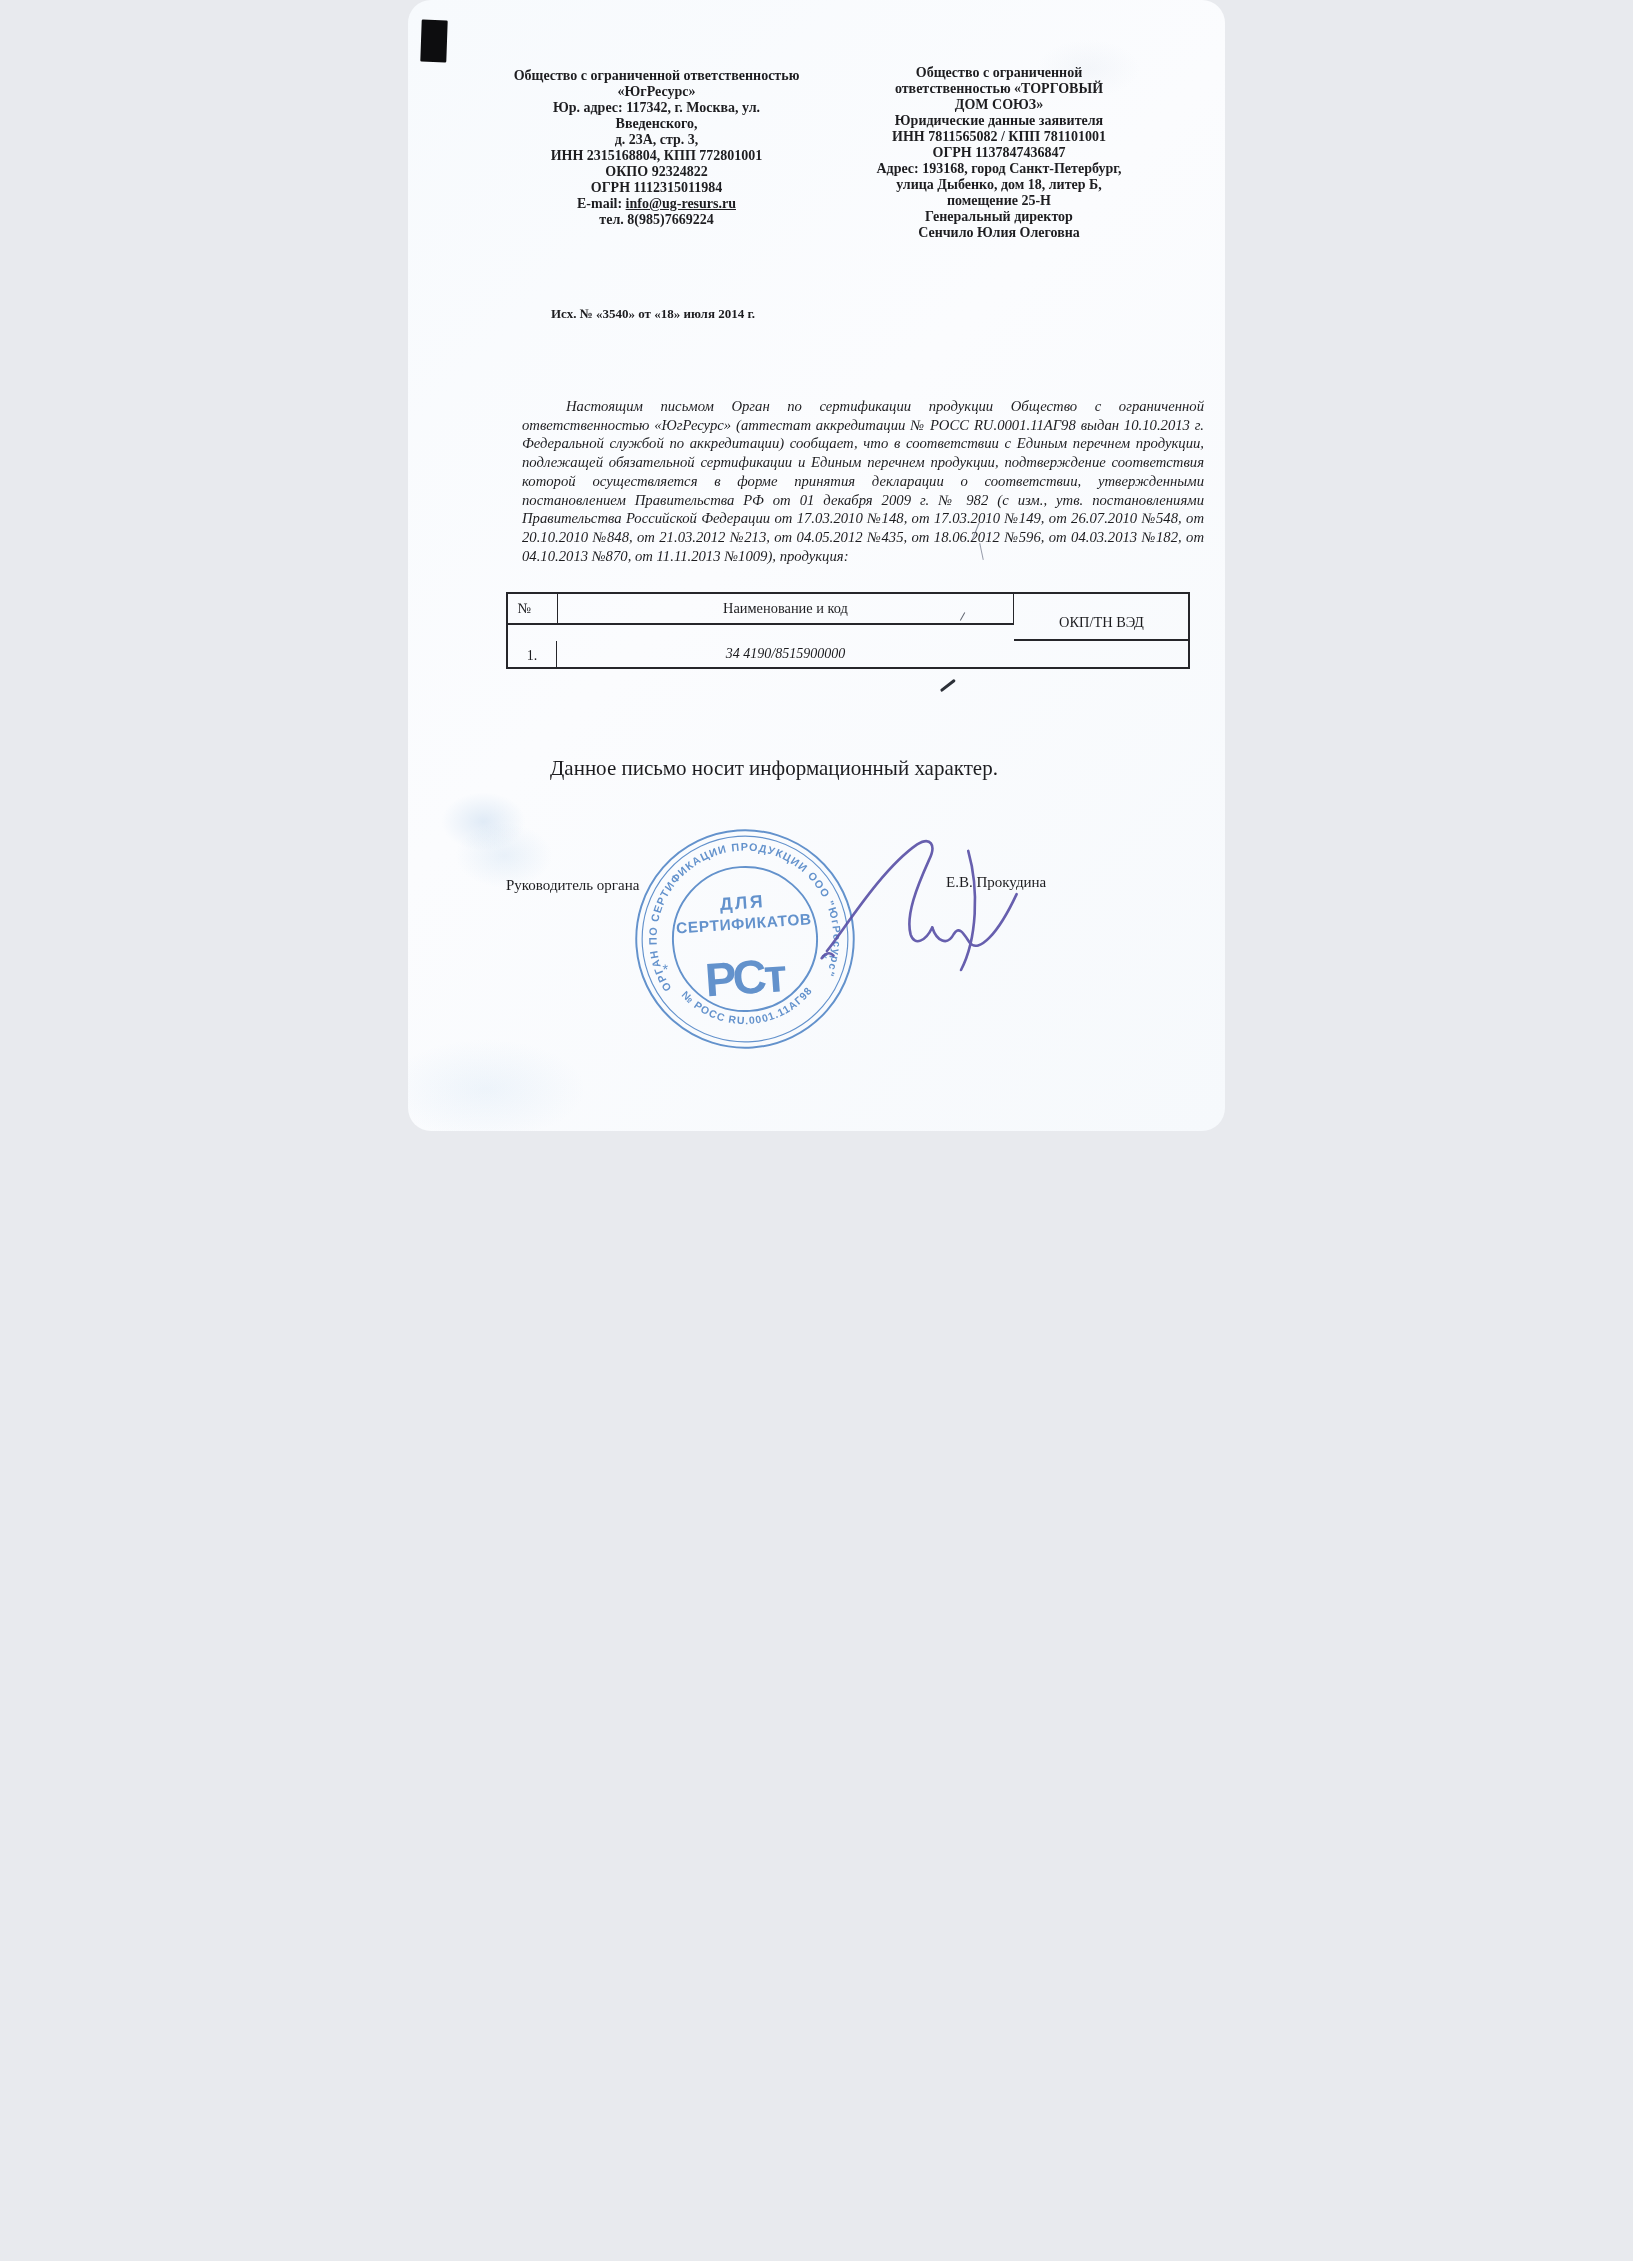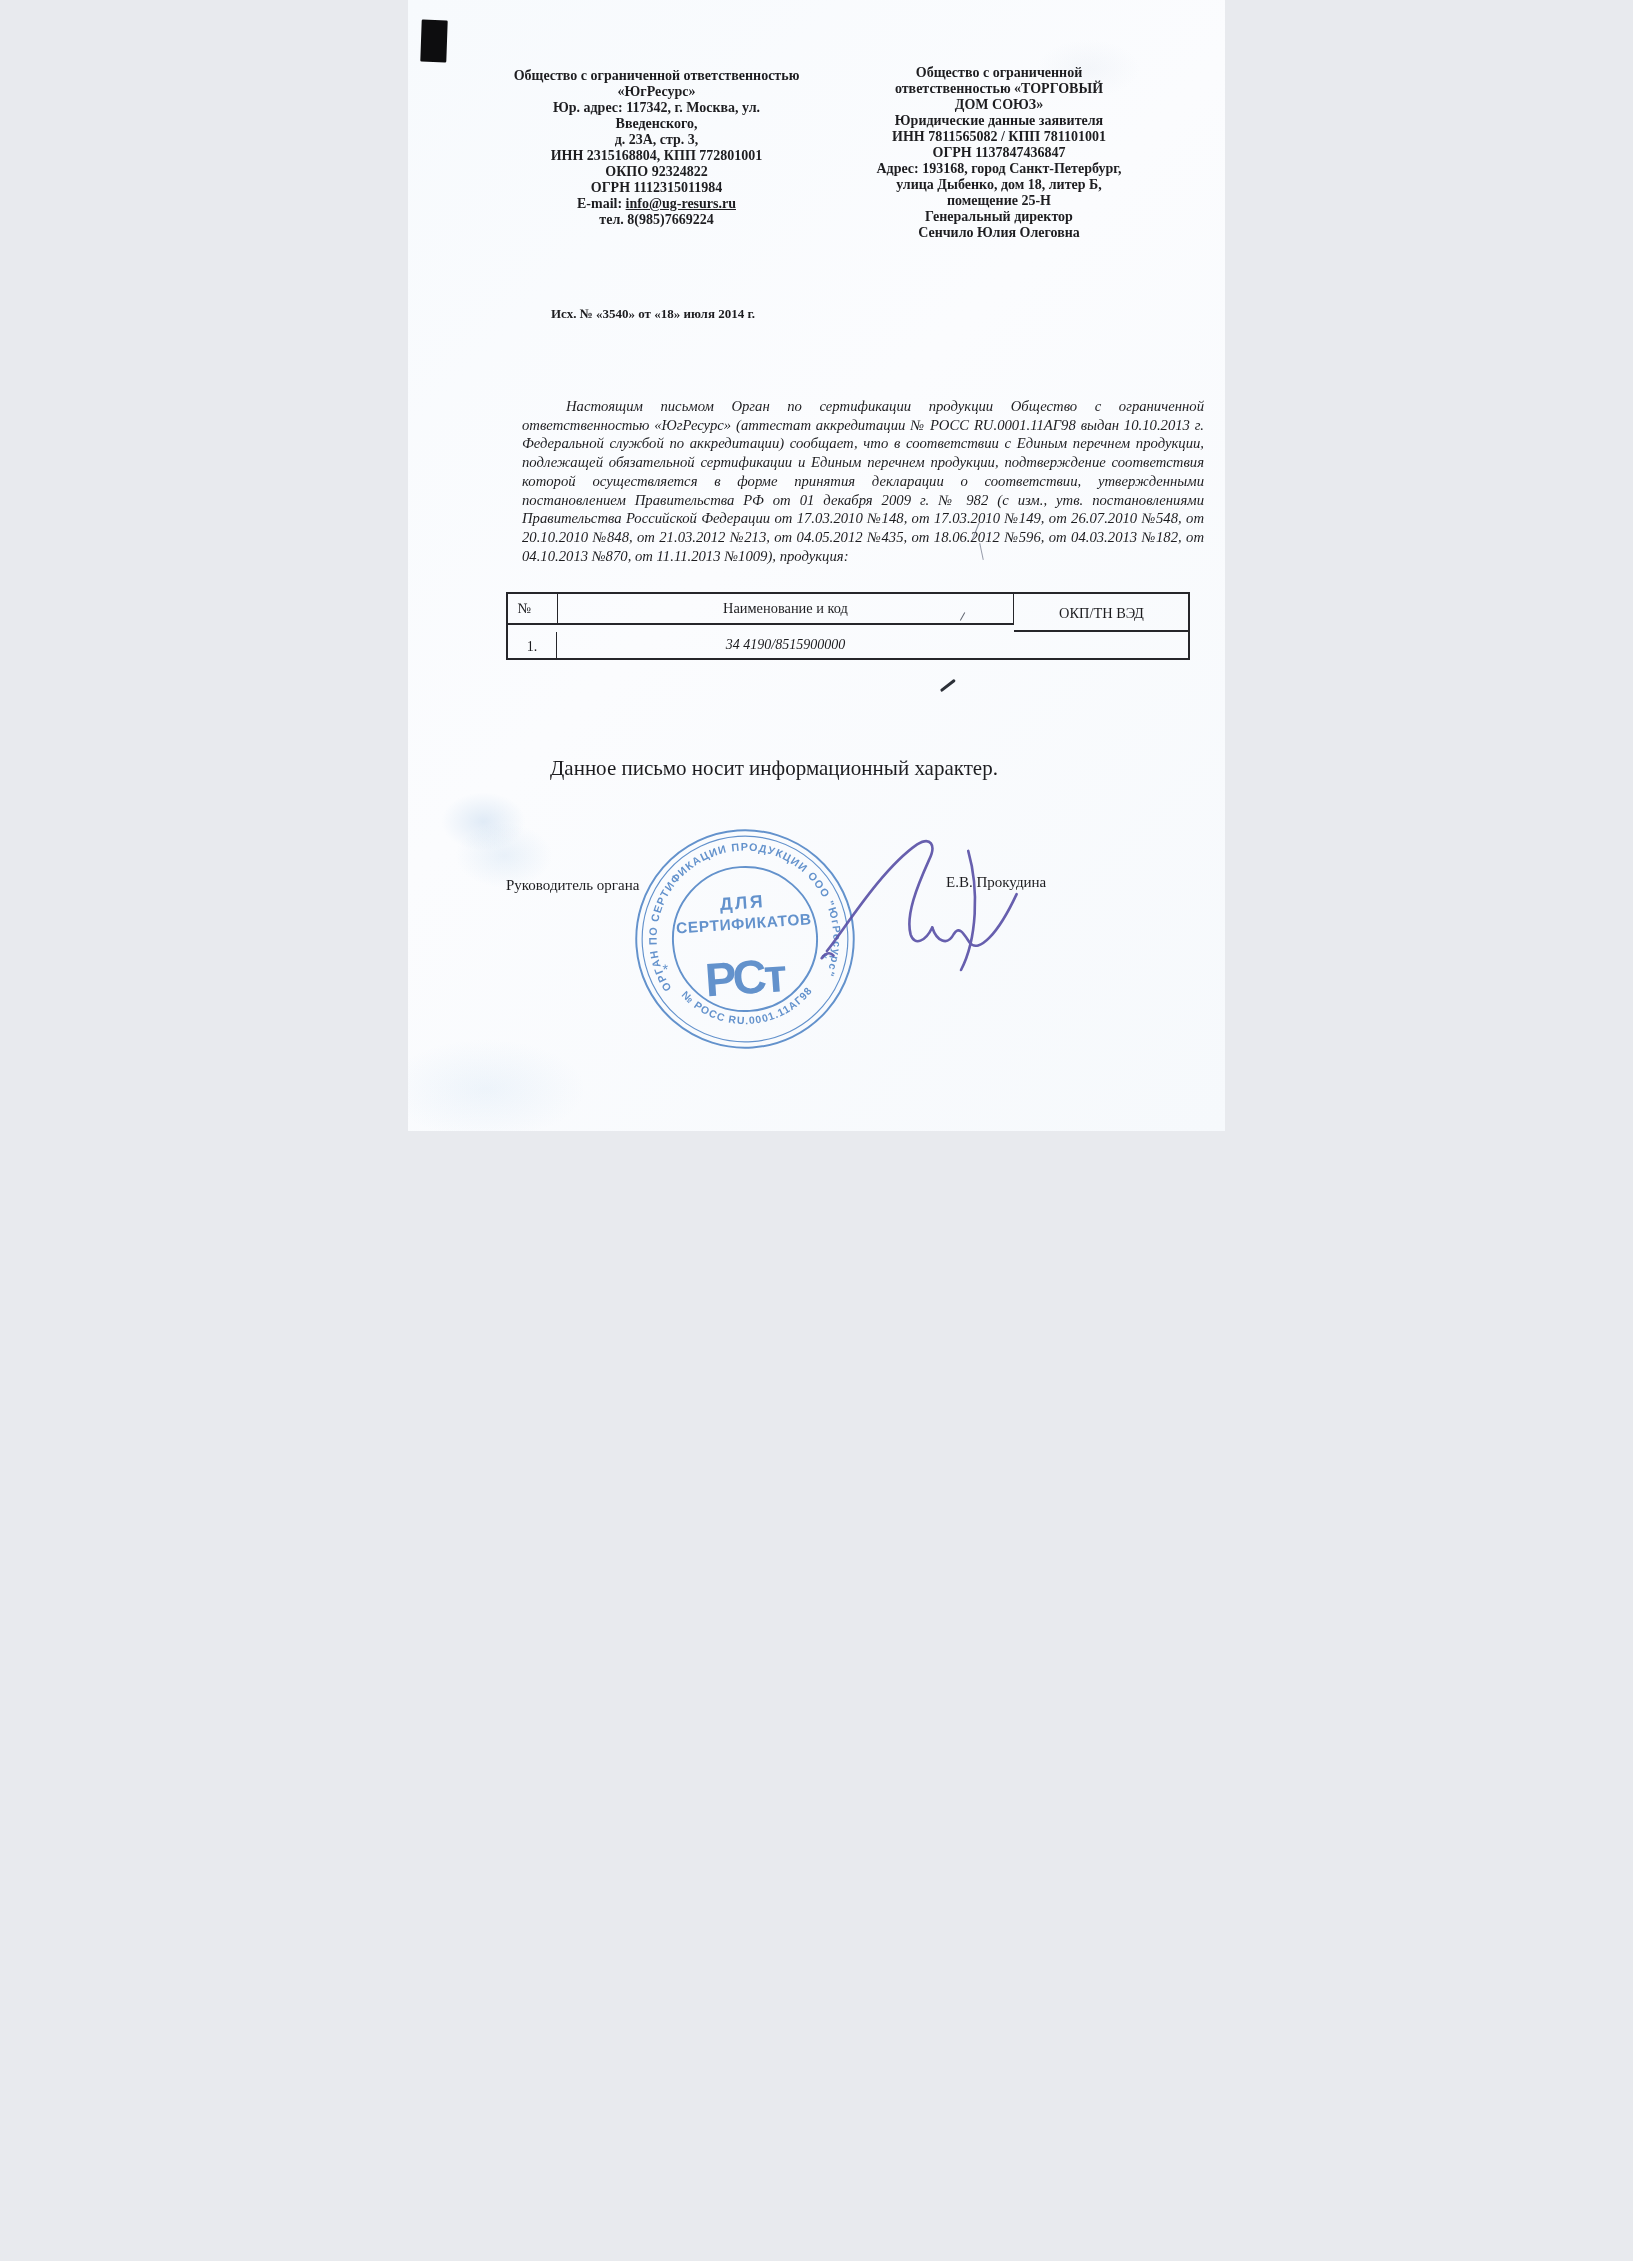--- a/index.html
+++ b/index.html
@@ -1,20 +1,20 @@
 <!DOCTYPE html>
 <html style="font-size:10.5px"><head>
 <meta charset="utf-8">
 <style>
   html,body{margin:0;padding:0;background:#e8eaee;}
   .page{
     position:relative; width:817px; height:1131px; margin:0 auto;
     background:linear-gradient(135deg,#f7fafd 0%, #fbfcfe 45%, #f6f9fc 100%);
     font-family:"Liberation Serif","DejaVu Serif",serif;
-    color:#1d1d20; overflow:hidden;
+    color:#1d1d20; overflow:hidden;border-radius:23px;
   }
   .corner-mark{position:absolute;left:13px;top:19.6px;width:26px;height:42px;background:#0d0d0f;transform:rotate(2deg);border-radius:1.3px;}
   .lh-col{position:absolute;text-align:center;font-weight:bold;font-size:14px;line-height:16px;}
   .lh-left{left:103px;top:68px;width:291px;}
   .lh-right{left:429px;top:65px;width:324px;}
   .lh-line{white-space:nowrap;}
   .uline{text-decoration:underline;}
   .ref-line{position:absolute;left:143px;top:306px;font-weight:bold;font-size:13px;white-space:nowrap;}
   .body-par{position:absolute;left:98px;top:381px;width:682px;margin:16px;font-size:14.7px;line-height:18.7px;text-align:justify;text-indent:44px;font-style:italic;}
   .doc-table{position:absolute;left:98px;top:592px;width:680px;border:2px solid #26262a;border-top-width:2.6px;display:grid;grid-template-columns:49px 457px 175px;font-size:14px;}
@@ -84,21 +84,21 @@
     <div class="lh-line">Сенчило Юлия Олеговна</div>
   </div>
 
   <div class="ref-line">Исх. № «3540» от «18» июля 2014 г.</div>
 
   <p class="body-par">Настоящим письмом Орган по сертификации продукции Общество с ограниченной ответственностью «ЮгРесурс» (аттестат аккредитации № РОСС RU.0001.11АГ98 выдан 10.10.2013 г. Федеральной службой по аккредитации) сообщает, что в соответствии с Единым перечнем продукции, подлежащей обязательной сертификации и Единым перечнем продукции, подтверждение соответствия которой осуществляется в форме принятия декларации о соответствии, утвержденными постановлением Правительства РФ от 01 декабря 2009 г. № 982 (с изм., утв. постановлениями Правительства Российской Федерации от 17.03.2010 №148, от 17.03.2010 №149, от 26.07.2010 №548, от 20.10.2010 №848, от 21.03.2012 №213, от 04.05.2012 №435, от 18.06.2012 №596, от 04.03.2013 №182, от 04.10.2013 №870, от 11.11.2013 №1009), продукция:</p>
 
   <div class="doc-table">
     <div class="th num">№</div>
     <div class="th" style="border-right:1.6px solid #26262a;border-left:1.6px solid #26262a;">Наименование и код</div>
-    <div class="th" style="align-items:flex-start;padding-top:11px;height:25px;">ОКП/ТН ВЭД</div>
+    <div class="th" style="align-items:flex-start;padding-top:20px;height:25px;">ОКП/ТН ВЭД</div>
     <div class="cell c-num">1.</div>
     <div class="cell c-code">34 4190/8515900000</div>
   </div>
 
   <p class="note-par">Данное письмо носит информационный характер.</p>
 
   <div class="sig-role">Руководитель органа</div>
   <div class="sig-name">Е.В. Прокудина</div>
 
   <svg class="stamp" viewBox="0 0 345 345">

